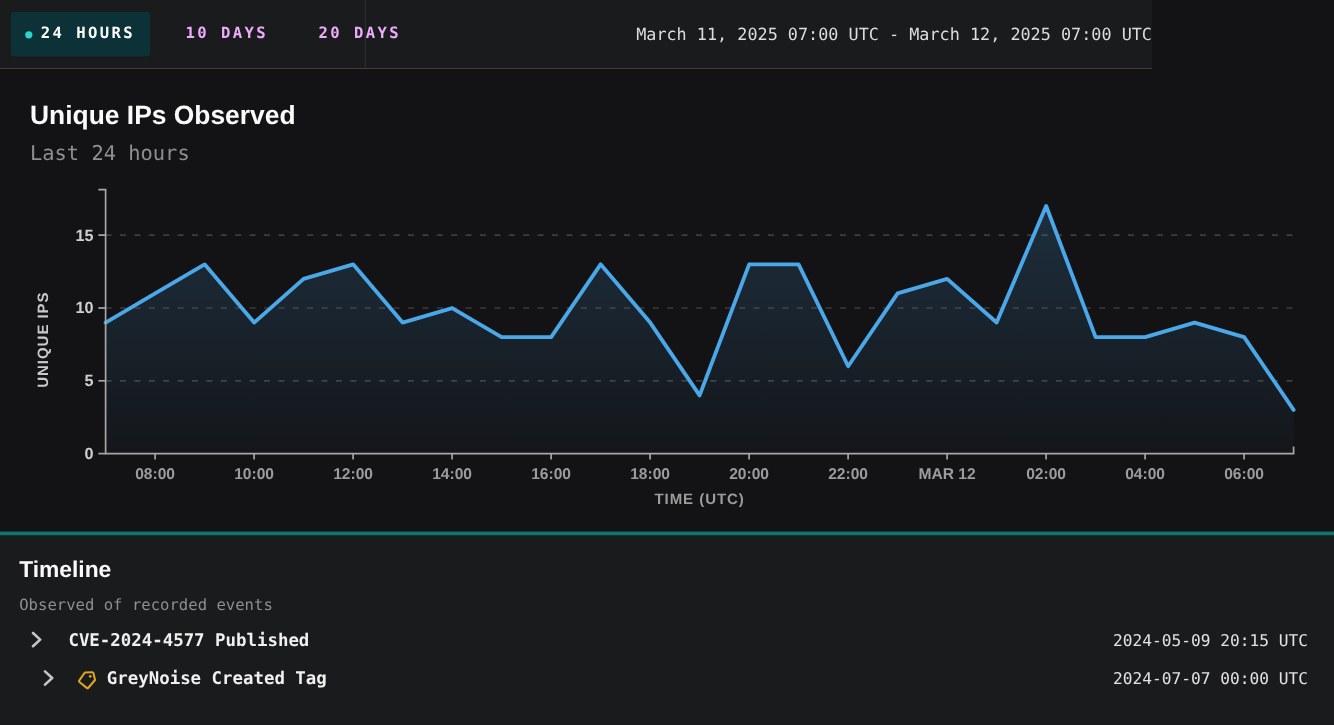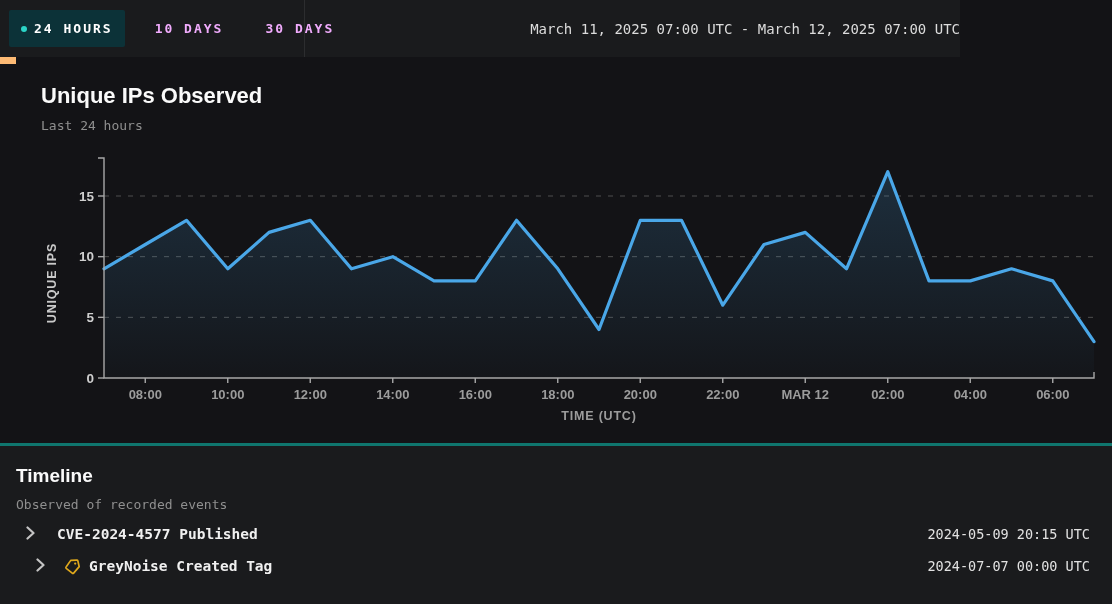--- a/index.html
+++ b/index.html
@@ -2,35 +2,35 @@
 <html><head>
 <meta charset="utf-8">
 <style>
   html,body{margin:0;padding:0;background:#131316;width:1112px;height:604px;overflow:hidden;
             font-family:"Liberation Sans",sans-serif;-webkit-font-smoothing:antialiased;}
   .mono{font-family:"DejaVu Sans Mono",monospace;}
   #app{position:relative;width:1112px;height:604px;background:#131316;}
 
   
   .topbar{position:absolute;left:0;top:0;width:960px;height:57px;background:#1a1b1d;
-          border-bottom:7px solid #fdba74;display:flex;align-items:stretch;}
+          border-bottom:4px solid #fdba74;display:flex;align-items:stretch;}
   .tabs-region{width:305px;flex:0 0 305px;border-right:1px solid #2c2d2f;display:flex;
                align-items:center;padding-left:9px;box-sizing:border-box;gap:18px;}
   .tab{font-family:"DejaVu Sans Mono",monospace;font-size:13px;font-weight:bold;
        letter-spacing:2px;color:#f0abfc;padding:11px 12px;border-radius:2px;cursor:pointer;
        display:flex;align-items:center;gap:7px;white-space:nowrap;}
   .tab.active{background:#0c3238;color:#ffffff;}
   .tab-dot{width:6px;height:6px;border-radius:50%;background:#2bd5c7;display:inline-block;}
   .date-region{flex:1;display:flex;align-items:center;justify-content:flex-end;}
   .date-range{font-family:"DejaVu Sans Mono",monospace;font-size:14px;color:#dcdcdc;}
 
   
-  .chart-section{position:absolute;left:16px;top:57px;width:972px;height:386px;background:#131316;}
+  .chart-section{position:absolute;left:0;top:57px;width:972px;height:386px;background:#131316;}
   .chart-title{position:absolute;left:25px;top:26px;font-size:22px;font-weight:bold;color:#fafafa;}
-  .chart-subtitle{position:absolute;left:25px;top:61px;font-size:13px;color:#8f8f8f;}
+  .chart-subtitle{position:absolute;left:25px;top:61px;font-size:17px;color:#8f8f8f;}
   #chart-svg{position:absolute;left:0;top:0;width:1112px;height:386px;}
   .grid-line{stroke:#4f4f4f;stroke-width:1;stroke-dasharray:5 7;}
   .axis-path{stroke:#a8a8a8;stroke-width:1.4;fill:none;}
   .tick-mark{stroke:#a8a8a8;stroke-width:1.4;}
   .ytick-label{font-family:"Liberation Sans",sans-serif;font-size:13.5px;font-weight:600;fill:#cfcfcf;}
   .xtick-label{font-family:"Liberation Sans",sans-serif;font-size:13px;font-weight:bold;fill:#9c9c9c;}
   .axis-title{font-family:"Liberation Sans",sans-serif;font-size:12.5px;font-weight:bold;
               fill:#9c9c9c;letter-spacing:0.8px;}
   .ylabel-text{fill:#c9c9c9;}
 
@@ -58,21 +58,21 @@
   <div class="topbar">
     <div class="tabs-region">
       <div class="tab active">
         <span class="tab-dot"></span>
         <span>24 HOURS</span>
       </div>
       <div class="tab">
         <span>10 DAYS</span>
       </div>
       <div class="tab">
-        <span>30 DAYS</span>
+        <span>20 DAYS</span>
       </div>
     </div>
     <div class="date-region">
       <span class="date-range">March 11, 2025 07:00 UTC - March 12, 2025 07:00 UTC</span>
     </div>
   </div>
 
   <div class="chart-section">
     <div class="chart-title">Unique IPs Observed</div>
     <div class="chart-subtitle mono">Last 24 hours</div>

